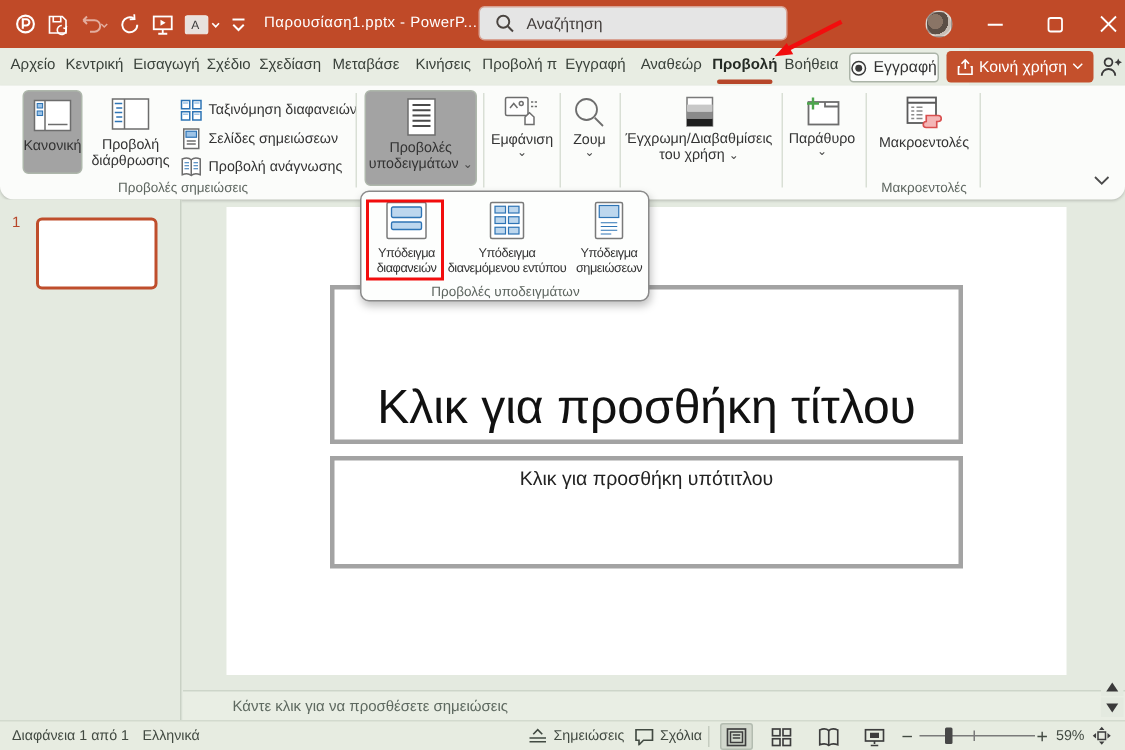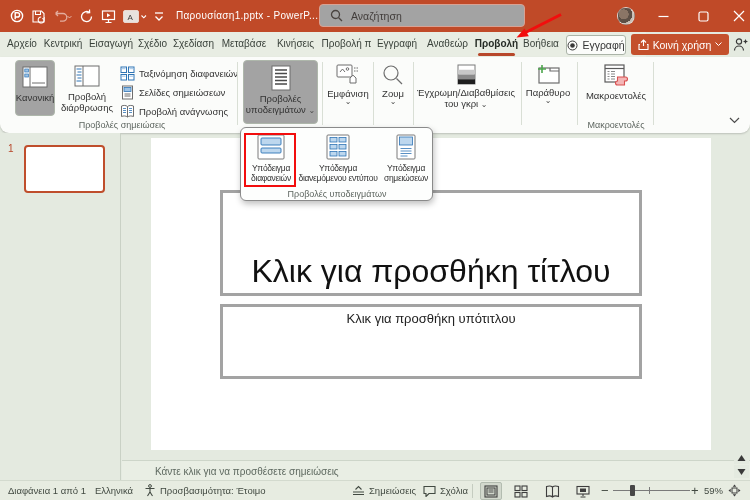--- a/index.html
+++ b/index.html
@@ -5,21 +5,21 @@
   * { margin:0; padding:0; box-sizing:border-box; }
   html,body { width:750px; height:500px; overflow:hidden; }
   body { font-family:"Liberation Sans", sans-serif; }
   #app { position:relative; width:750px; height:500px; background:#E4EAE0; overflow:hidden; }
 
   
   .titlebar { position:absolute; left:0; top:0; width:750px; height:32px; background:#C04A28; display:flex; align-items:center; }
   .qat { position:absolute; left:10px; top:0; height:32px; display:flex; align-items:center; gap:7px; }
   .qat svg { display:block; }
   .doc-title { position:absolute; left:176px; top:0; height:32px; line-height:32px; color:#FFFFFF; font-size:10px; white-space:nowrap; letter-spacing:0.3px; }
-  .searchbox { position:absolute; left:319px; top:4px; width:206px; height:23px; background:#a3a3a3; border:1px solid #D8A294; border-radius:4px; display:flex; align-items:center; padding-left:10px; gap:8px; }
+  .searchbox { position:absolute; left:319px; top:4px; width:206px; height:23px; background:#e5e5e5; border:1px solid #D8A294; border-radius:4px; display:flex; align-items:center; padding-left:10px; gap:8px; }
   .searchbox span { font-size:10.5px; color:#423d3b; }
   .avatar { position:absolute; left:617px; top:7px; width:18px; height:18px; border-radius:50%; background:radial-gradient(circle at 35% 40%, #8a7566 0 35%, #5c4f46 36% 60%, #c9bfb6 61%); border:1px solid rgba(255,255,255,.4); }
   .winbtn { position:absolute; top:0; width:34px; height:32px; display:flex; align-items:center; justify-content:center; }
 
   
   .tabrow { position:absolute; left:0; top:32px; width:646px; height:25px; background:#E8EDE3; }
   .tabs { position:absolute; left:5px; top:0; height:25px; display:flex; align-items:center; }
   .tab { font-size:10px; color:#39413a; height:25px; line-height:24px; position:relative; white-space:nowrap; text-align:center; overflow:hidden; flex:none; }
   .tab.active { font-weight:bold; color:#252b25; }
   .tab.active::after { content:""; position:absolute; left:4px; right:4px; bottom:1px; height:3px; border-radius:2px; background:#B7472A; }
@@ -257,21 +257,21 @@
     </div>
     <div class="rsep" style="left:413px;"></div>
 
     <div class="bigbtn" style="left:418px; width:96px;">
       <svg width="19" height="21" viewBox="0 0 19 21" style="margin-top:4px;">
           <rect x="1" y="1" width="17" height="19" fill="#fff" stroke="#7a7a7a"></rect>
           <rect x="1" y="5.75" width="17" height="4.75" fill="#C8C8C8"></rect>
           <rect x="1" y="10.5" width="17" height="4.75" fill="#8A8A8A"></rect>
           <rect x="1" y="15.25" width="17" height="4.75" fill="#1E1E1E"></rect>
         </svg>
-      <span class="lbl"><span>Έγχρωμη/Διαβαθμίσεις</span><br><span>του γκρι</span> <span class="chev">⌄</span></span>
+      <span class="lbl"><span>Έγχρωμη/Διαβαθμίσεις</span><br><span>του χρήση</span> <span class="chev">⌄</span></span>
     </div>
     <div class="rsep" style="left:521px;"></div>
 
     <div class="bigbtn" style="left:525px; width:46px;">
       <svg width="26" height="22" viewBox="0 0 26 22" style="margin-top:3px;">
           <rect x="4" y="5" width="20" height="15" fill="#fff" stroke="#6d6d6d" stroke-width="1.2"></rect>
           <path d="M15 5 v3 h9" stroke="#6d6d6d" stroke-width="1.2" fill="none"></path>
           <path d="M7 2 v8 M3 6 h8" stroke="#4CA64C" stroke-width="1.6"></path>
         </svg>
       <span class="lbl">Παράθυρο</span>
@@ -365,27 +365,20 @@
       </svg>
   </div>
 
   <div class="statusbar">
     <div class="sb" style="left:8px;justify-content:flex-end;">
         <span>Διαφάνεια 1 από 1</span>
       </div>
     <div class="sb" style="left:95px;">
         <span>Ελληνικά</span>
       </div>
-    <div class="sb" style="left:144px;">
-      <svg width="12" height="13" viewBox="0 0 12 13">
-          <circle cx="6" cy="2" r="1.4" fill="none" stroke="#424a42"></circle>
-          <path d="M1.5 4.5 h9 M6 4.5 V8 M6 8 l-2.5 4 M6 8 l2.5 4" fill="none" stroke="#424a42" stroke-width="1.1"></path>
-        </svg>
-      <span>Προσβασιμότητα: Έτοιμο</span>
-    </div>
     <div class="sb" style="left:352px;">
       <svg width="13" height="12" viewBox="0 0 13 12">
           <path d="M3.5 4.5 L6.5 1.5 L9.5 4.5" fill="none" stroke="#424a42" stroke-width="1.1"></path>
           <path d="M1 7 h11 M1 9.5 h11" stroke="#424a42" stroke-width="1.1"></path>
         </svg>
       <span>Σημειώσεις</span>
     </div>
     <div class="sb" style="left:423px;">
       <svg width="13" height="12" viewBox="0 0 13 12">
           <path d="M1 1.5 h11 v7 h-6 l-3 3 v-3 h-2 Z" fill="none" stroke="#424a42" stroke-width="1.1"></path>

